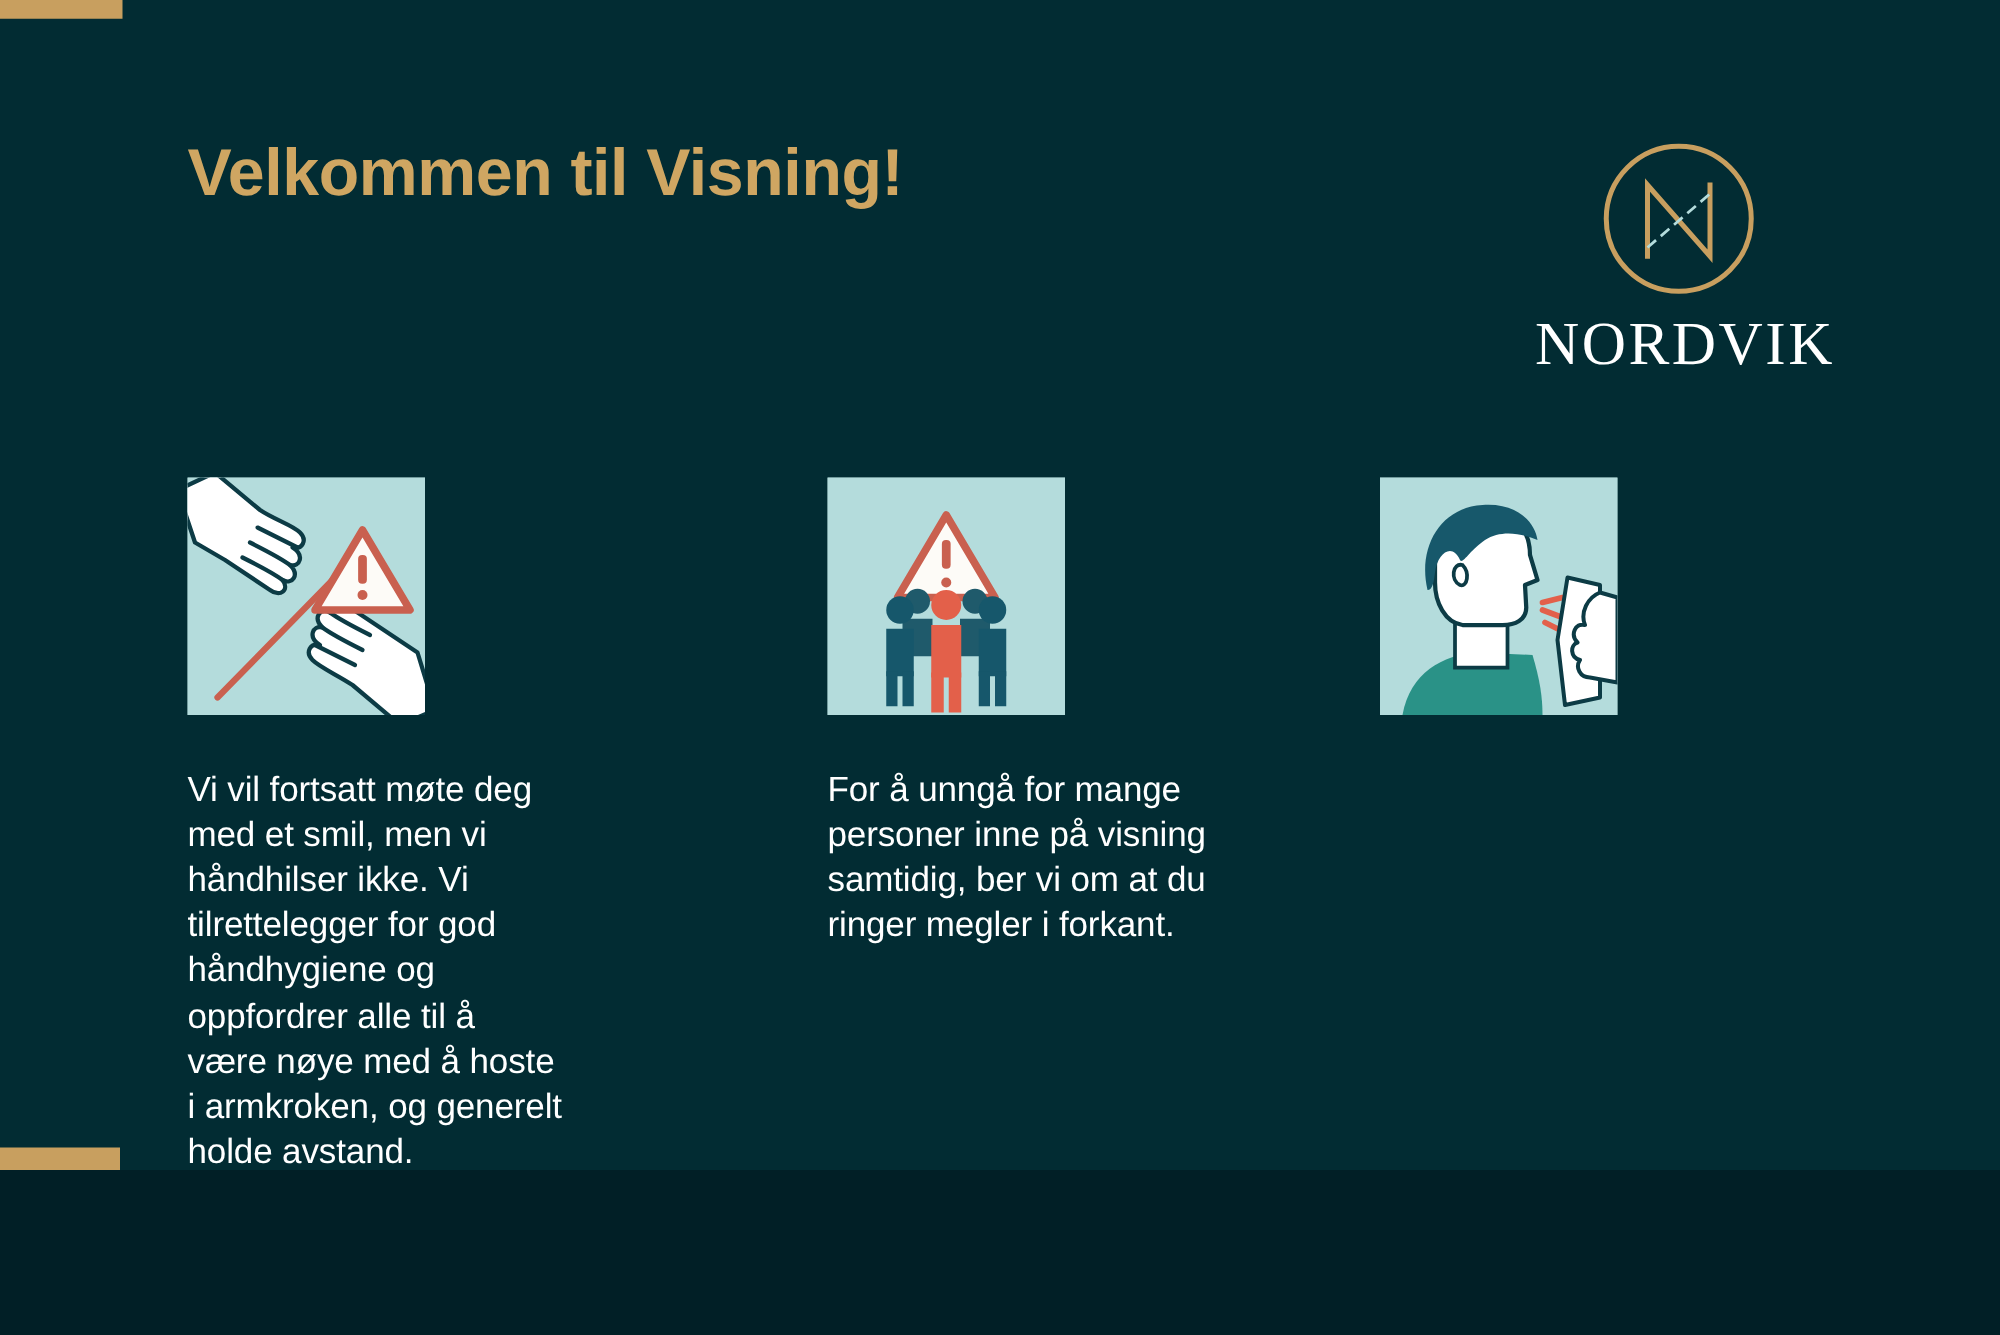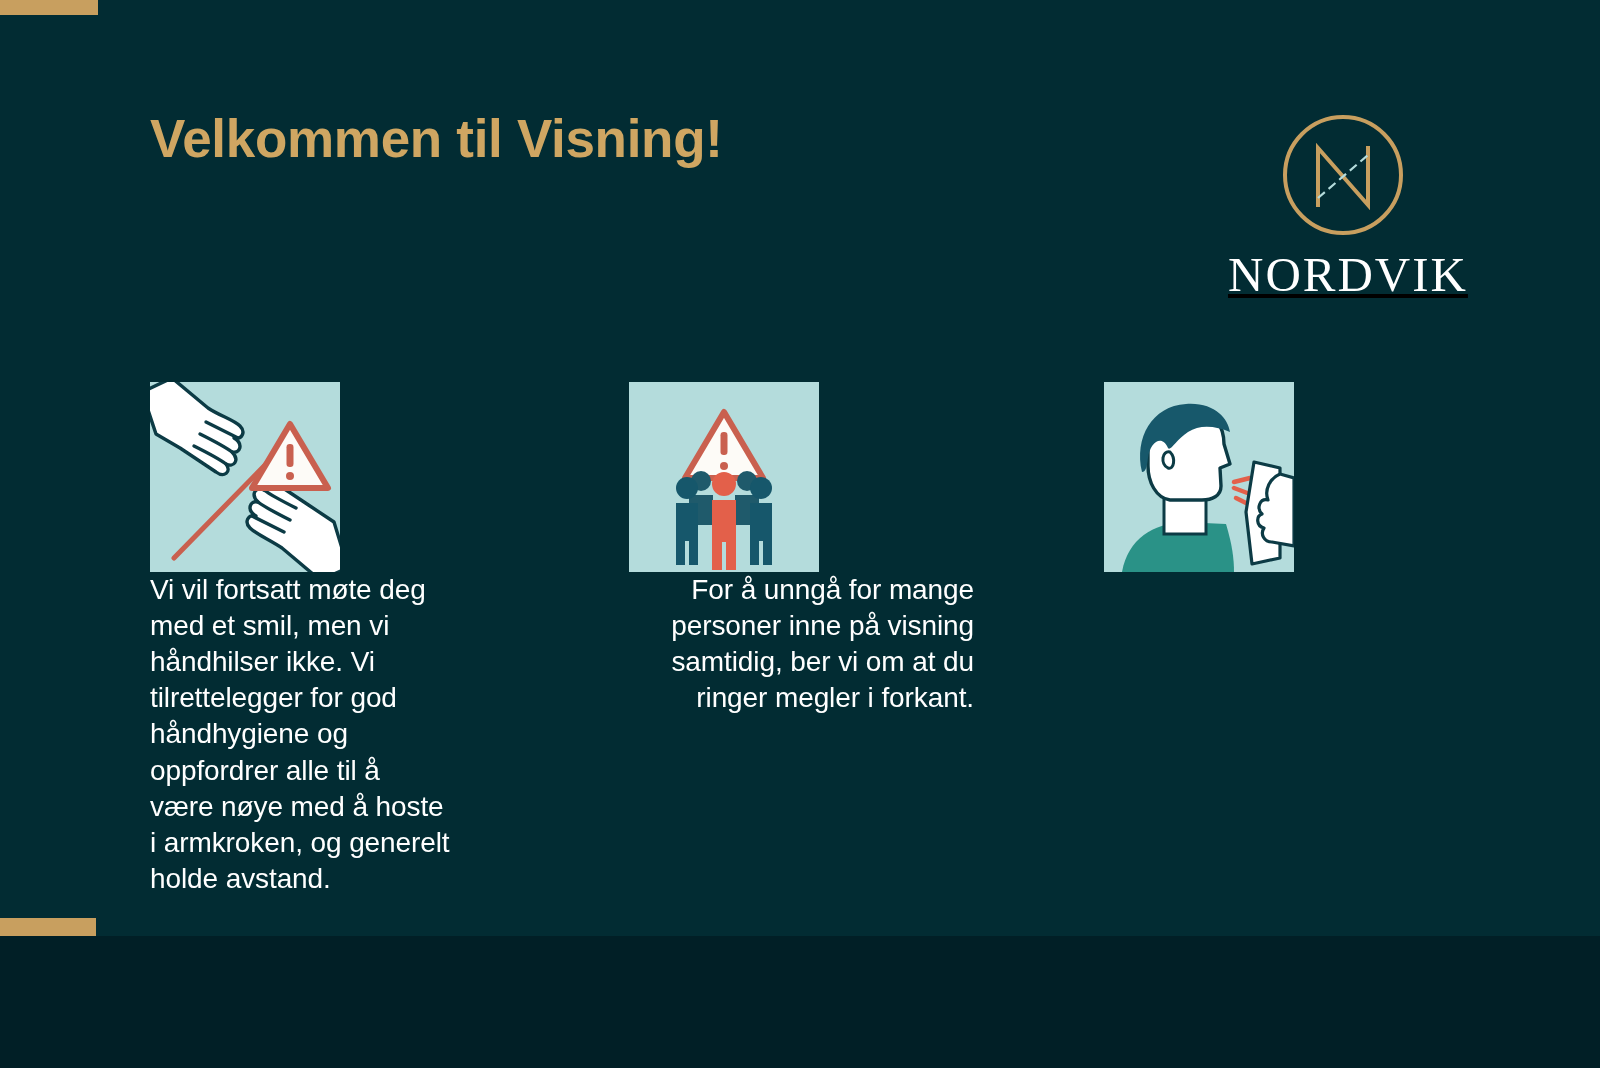--- a/index.html
+++ b/index.html
@@ -59,21 +59,20 @@
     letter-spacing: -0.2px;
   }
 
   
   .logo {
     position: absolute;
     left: 1228px;
     top: 110px;
     width: 230px;
     text-align: center;
-    text-decoration: underline;
   }
   .logo-mark {
     width: 130px;
     height: 130px;
     margin: 0 auto;
     display: block;
   }
   .logo-word {
     margin-top: 10px;
     color: #ffffff;
@@ -82,32 +81,33 @@
     letter-spacing: 2px;
     line-height: 1;
   }
 
   
   .col {
     position: absolute;
     top: 382px;
   }
   .col-1 { left: 150px; width: 340px; }
-  .col-2 { left: 629px; width: 345px; text-align: right; }
+  .col-2 { left: 662px; width: 345px; }
   .col-3 { left: 1104px; width: 360px; }
 
   .icon-panel {
     width: 190px;
     height: 190px;
     background: #b4dcdc;
     display: block;
   }
   .icon-panel svg { display: block; }
 
   .col-text {
+    margin-top: 42px;
     color: #ffffff;
     font-size: 28px;
     line-height: 1.29;
     letter-spacing: -0.1px;
     white-space: pre-line;
   }
 
   
   .footer-banner {
     position: absolute;

